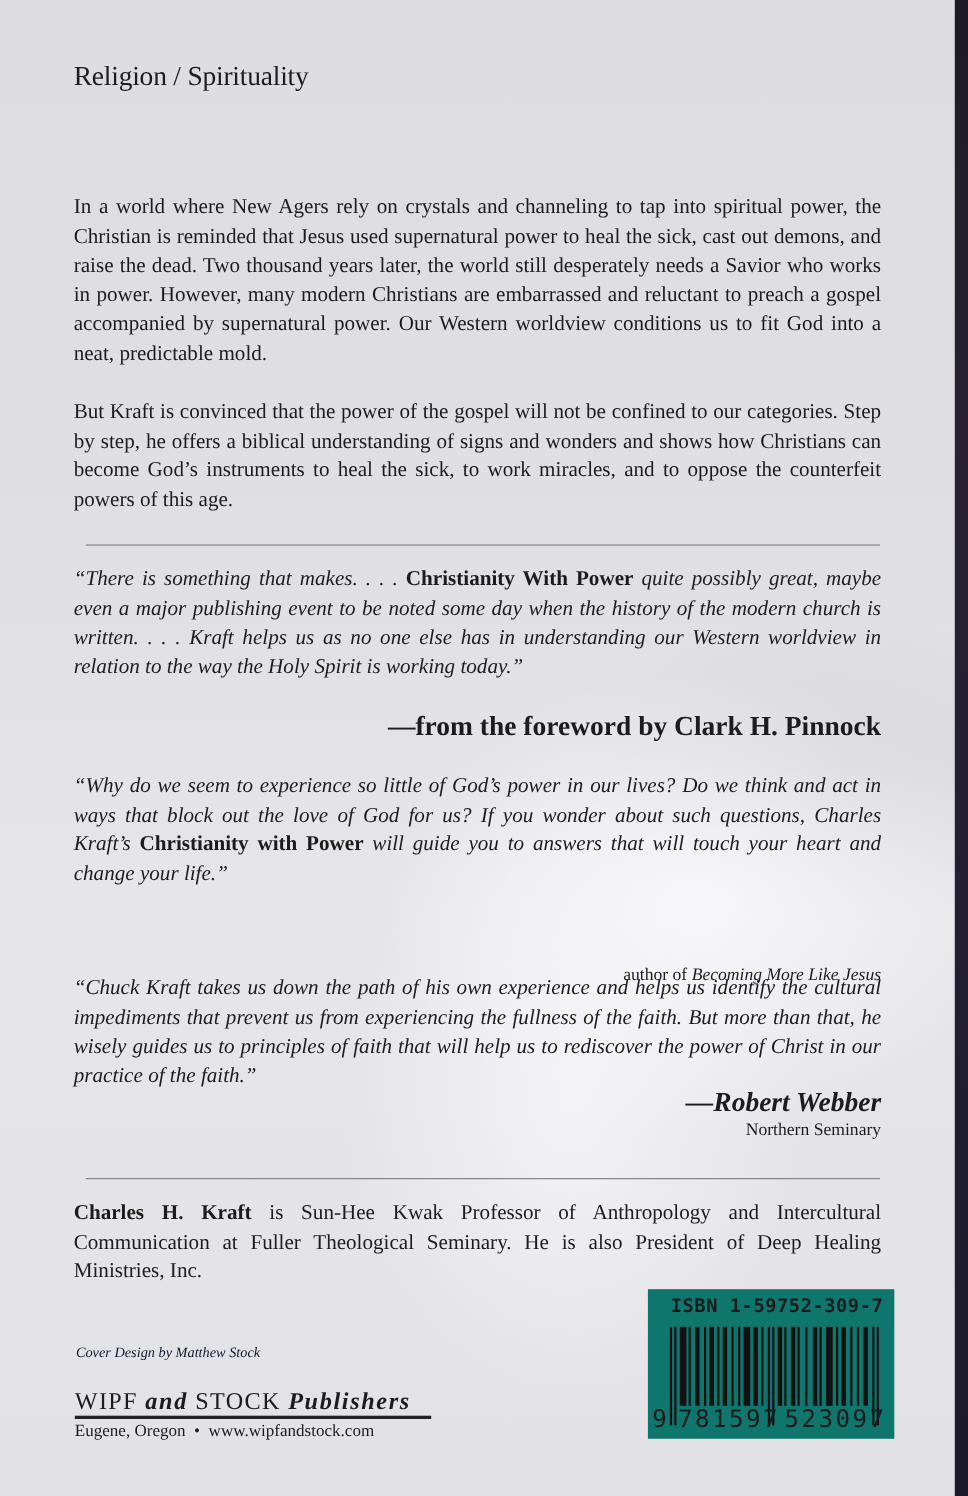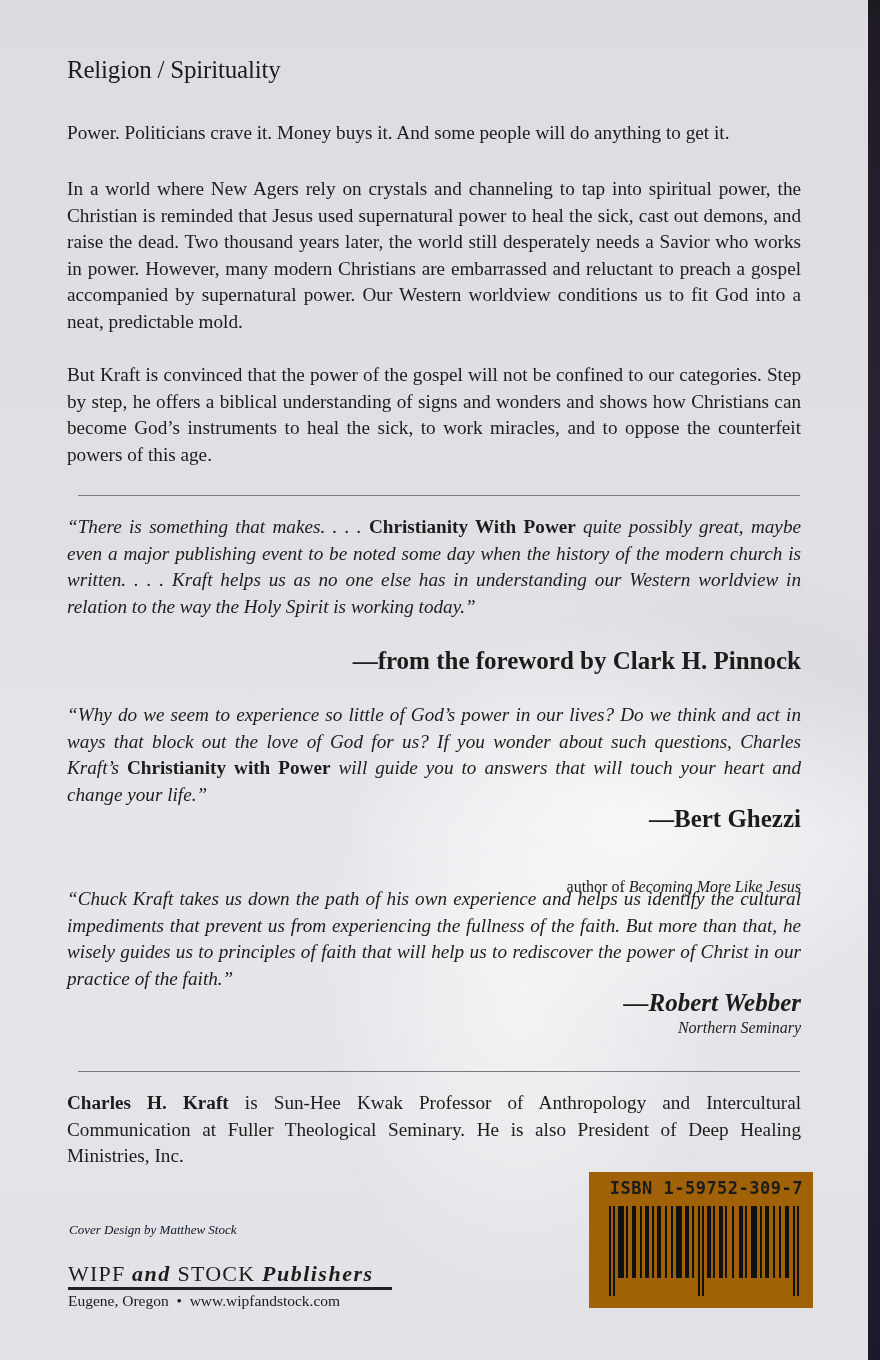--- a/index.html
+++ b/index.html
@@ -31,60 +31,58 @@
     .b { font-weight: bold; font-style: normal; }
     .attr { font-weight: bold; font-size: 25px; }
     .affil { font-size: 16px; line-height: 20px; }
     .credit { position: absolute; left: 69px; top: 1222px; font-size: 13px; font-style: italic; color: #0f172a; }
     .publisher { position: absolute; left: 68px; top: 1262px; width: 324px; }
     .pub-name { font-size: 22px; letter-spacing: 1.2px; border-bottom: 3px solid #222; padding-bottom: 1px; line-height: 24px; white-space: nowrap; }
     .pub-name .it { font-style: italic; font-weight: bold; letter-spacing: 1.5px; }
     .pub-loc { font-size: 15.5px; margin-top: 2px; white-space: nowrap; }
     .barcode-box {
       position: absolute; left: 589px; top: 1172px; width: 224px; height: 136px;
-      background: #a16207;
+      background: #0f766e;
     }
     .isbn-label { position: absolute; left: 0; top: 6px; width: 214px; text-align: right; font-family: "DejaVu Sans Mono", monospace; font-size: 17px; font-weight: bold; letter-spacing: 0.5px; }
     .bars { position: absolute; left: 10px; top: 34px; width: 204px; height: 90px; }
     .ean { position: absolute; left: 4px; top: 106px; width: 212px; font-family: "DejaVu Sans Mono", monospace; font-size: 22px; letter-spacing: 2.2px; white-space: nowrap; }
   </style>
 </head>
 <body>
 
 <div class="bg"></div>
 <div class="edge"></div>
 
 <div class="page">
 
   <div class="category">Religion / Spirituality</div>
 
-  <div class="txt" style="top:120px;">Power. Politicians crave it. Money buys it. And some people will do anything to get it.</div>
 
   <div class="txt just" style="top:176px;">In a world where New Agers rely on crystals and channeling to tap into spiritual power, the Christian is reminded that Jesus used supernatural power to heal the sick, cast out demons, and raise the dead. Two thousand years later, the world still desperately needs a Savior who works in power. However, many modern Christians are embarrassed and reluctant to preach a gospel accompanied by supernatural power. Our Western worldview conditions us to fit God into a neat, predictable mold.</div>
 
   <div class="txt just" style="top:362px;">But Kraft is convinced that the power of the gospel will not be confined to our categories. Step by step, he offers a biblical understanding of signs and wonders and shows how Christians can become God’s instruments to heal the sick, to work miracles, and to oppose the counterfeit powers of this age.</div>
 
   <div class="rule" style="top:495px;"></div>
 
   <div class="txt just it" style="top:514px;">
     <span>“There is something that makes. . . . </span><span class="b">Christianity With Power</span><span> quite possibly great, maybe even a major publishing event to be noted some day when the history of the modern church is written. . . . Kraft helps us as no one else has in understanding our Western worldview in relation to the way the Holy Spirit is working today.”</span>
   </div>
   <div class="txt right attr" style="top:648px;">—from the foreword by Clark H. Pinnock</div>
 
   <div class="txt just it" style="top:702px;">
     <span>“Why do we seem to experience so little of God’s power in our lives? Do we think and act in ways that block out the love of God for us? If you wonder about such questions, Charles Kraft’s </span><span class="b">Christianity with Power</span><span> will guide you to answers that will touch your heart and change your life.”</span>
   </div>
-  <div class="txt right attr" style="top:806px;">—Bert Ghezzi</div>
   <div class="txt right affil" style="top:836px;margin-top:41px;">
     <span>author of </span><span class="it">Becoming More Like Jesus</span>
   </div>
 
   <div class="txt just it" style="top:886px;">“Chuck Kraft takes us down the path of his own experience and helps us identify the cultural impediments that prevent us from experiencing the fullness of the faith. But more than that, he wisely guides us to principles of faith that will help us to rediscover the power of Christ in our practice of the faith.”</div>
   <div class="txt right attr" style="top:990px;font-style:italic;">—Robert Webber</div>
-  <div class="txt right affil" style="top:1018px;font-style:italic;">Northern Seminary</div>
+  <div class="txt right affil" style="top:1018px;">Northern Seminary</div>
 
   <div class="rule" style="top:1071px;"></div>
 
   <div class="txt just" style="top:1090px;">
     <span class="b">Charles H. Kraft</span><span> is Sun-Hee Kwak Professor of Anthropology and Intercultural Communication at Fuller Theological Seminary. He is also President of Deep Healing Ministries, Inc.</span>
   </div>
 
   <div class="credit">Cover Design by Matthew Stock</div>
 
   <div class="publisher">
@@ -124,15 +122,18 @@
         <rect x="152" y="0" width="6" height="72"></rect>
         <rect x="161" y="0" width="2" height="72"></rect>
         <rect x="166" y="0" width="4" height="72"></rect>
         <rect x="174" y="0" width="2" height="72"></rect>
         <rect x="180" y="0" width="2" height="72"></rect>
         <rect x="186" y="0" width="4" height="72"></rect>
         <rect x="194" y="0" width="2" height="90"></rect>
         <rect x="198" y="0" width="2" height="90"></rect>
       </g>
     </svg>
+    <div class="ean">
+      <span>9</span><span style="display:inline-block;width:8px;"></span><span>781597</span><span style="display:inline-block;width:4px;"></span><span>523097</span>
+    </div>
   </div>
 
 </div>
 
 </body></html>

